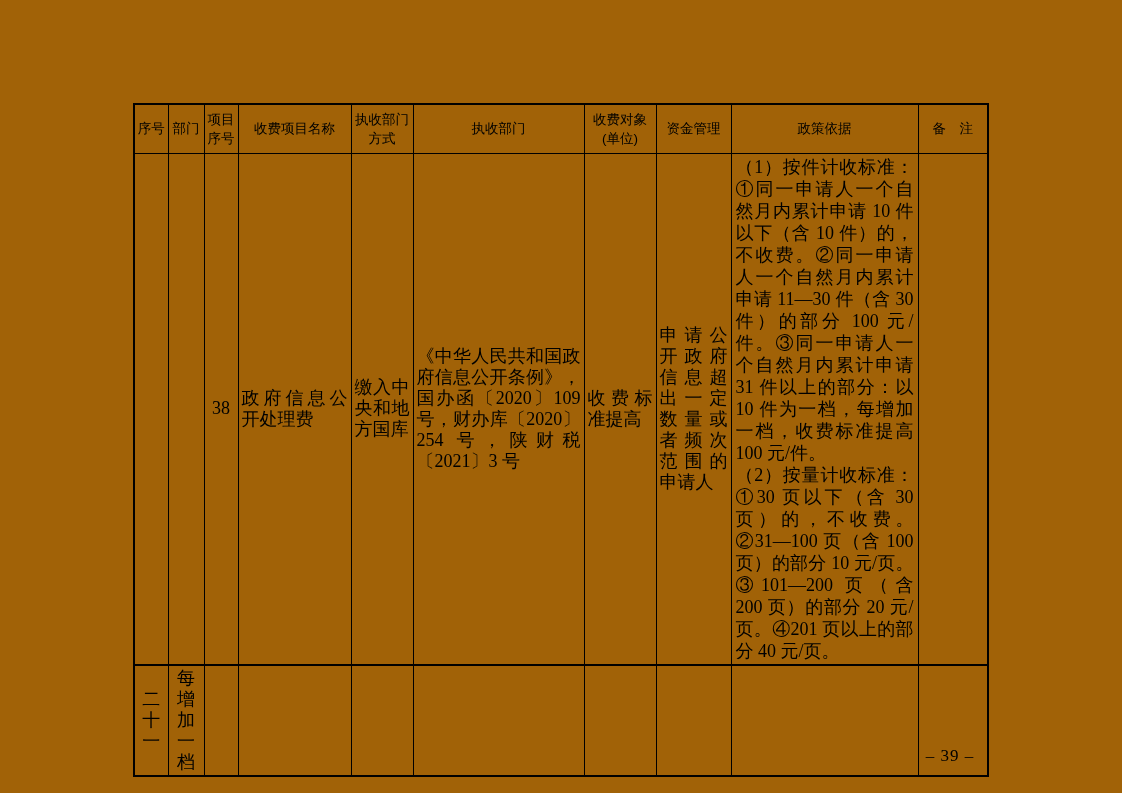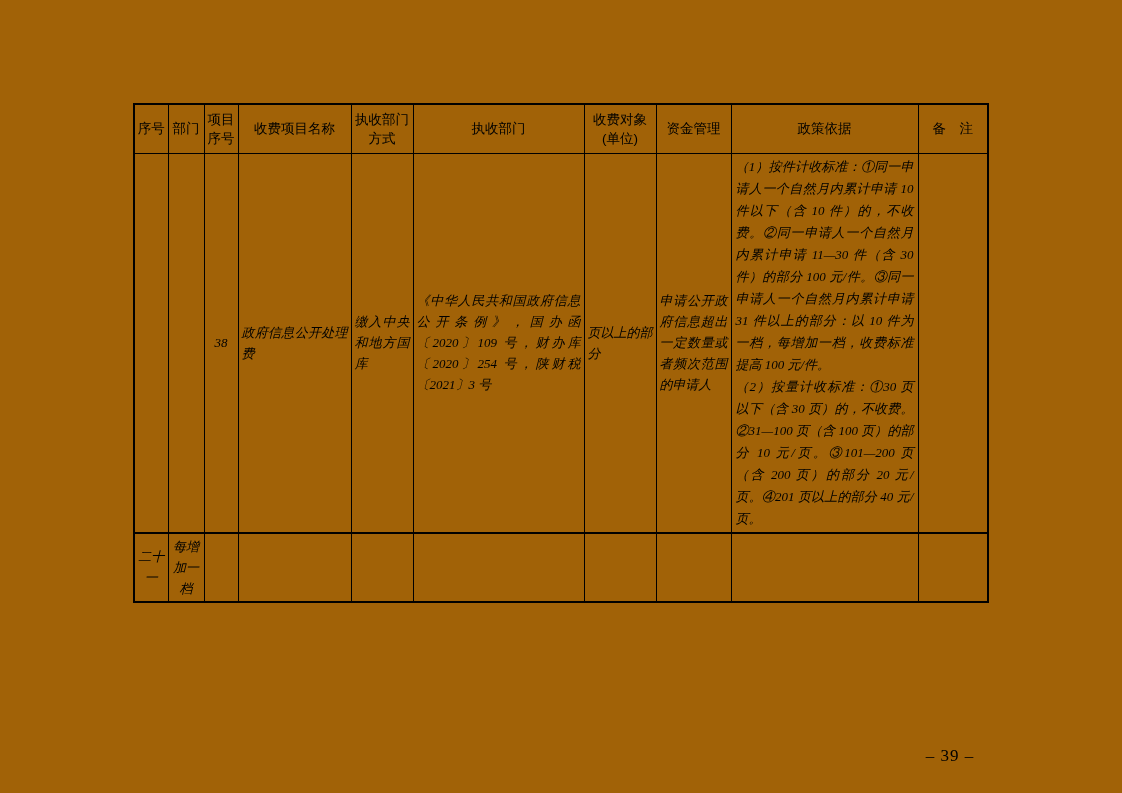--- a/index.html
+++ b/index.html
@@ -31,25 +31,24 @@
     font-size: 13.5px;
     font-weight: normal;
     line-height: 19px;
     text-align: center;
     vertical-align: middle;
     white-space: pre-line;
     padding: 2px 1px;
   }
   .doc-table td {
     font-family: "Liberation Serif", "DejaVu Serif", serif;
-    font-size: 13px;
+    font-size: 18px;
     line-height: 21px;
     vertical-align: middle;
     padding: 2px 3px;
-    font-style: italic;
   }
   td.c-center { text-align: center; padding: 2px 1px; }
   td.c-just   { text-align: justify; text-justify: inter-character; }
   td.c-std    { text-align: justify; text-justify: inter-character; line-height: 22px; padding: 2px 4px; }
   td.c-std p  { margin: 0; }
   tr.thick td { border-top-width: 2.5px; }
   .page-number {
     position: absolute;
     left: 905px;
     top: 738px;
@@ -98,21 +97,21 @@
       </tr>
     </thead>
     <tbody>
       <tr style="height:375px">
         <td class="c-center"></td>
         <td class="c-center"></td>
         <td class="c-center">38</td>
         <td class="c-just">政府信息公开处理费</td>
         <td class="c-just">缴入中央和地方国库</td>
         <td class="c-just">《中华人民共和国政府信息公开条例》，国办函〔2020〕109 号，财办库〔2020〕254 号，陕财税〔2021〕3 号</td>
-        <td class="c-just">页以上的部分</td>
+        <td class="c-just">收费标准提高</td>
         <td class="c-just">申请公开政府信息超出一定数量或者频次范围的申请人</td>
         <td class="c-std">
           <p>（1）按件计收标准：①同一申请人一个自然月内累计申请 10 件以下（含 10 件）的，不收费。②同一申请人一个自然月内累计申请 11—30 件（含 30 件）的部分 100 元/件。③同一申请人一个自然月内累计申请 31 件以上的部分：以 10 件为一档，每增加一档，收费标准提高 100 元/件。</p>
           <p>（2）按量计收标准：①30 页以下（含 30 页）的，不收费。②31—100 页（含 100 页）的部分 10 元/页。③101—200 页（含 200 页）的部分 20 元/页。④201 页以上的部分 40 元/页。</p>
         </td>
         <td class="c-center"></td>
       </tr>
       <tr class="thick" style="height:38px">
         <td class="c-center">二十一</td>
         <td class="c-center">每增加一档</td>

